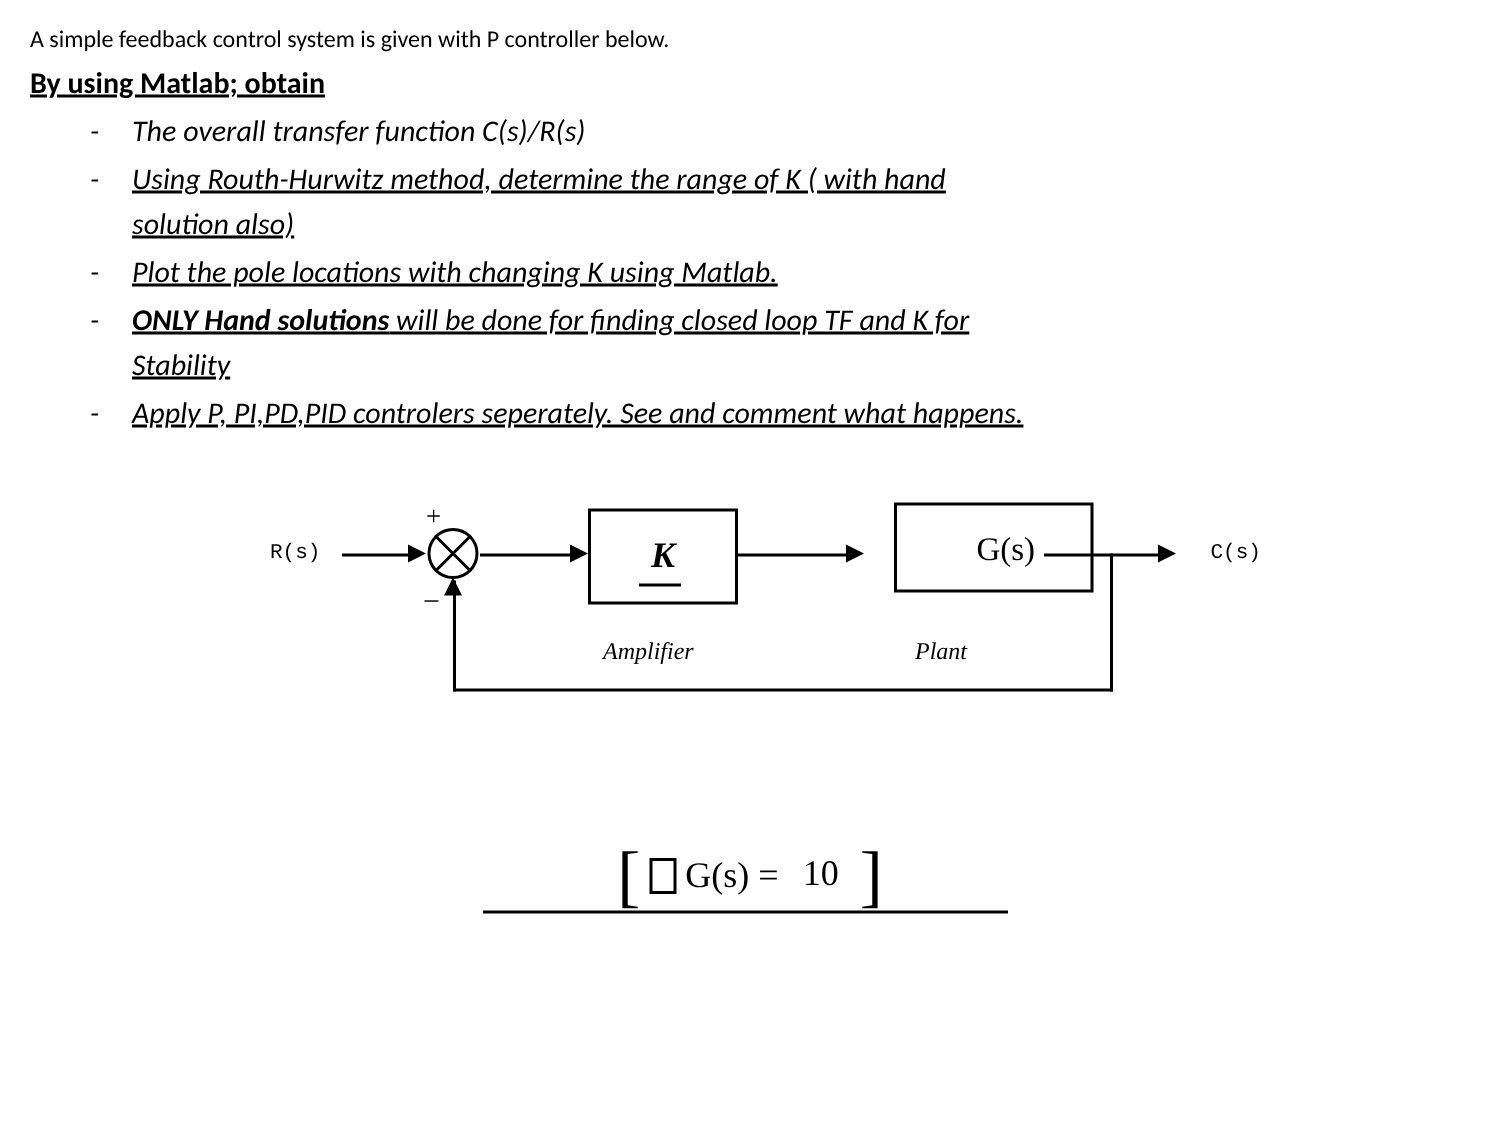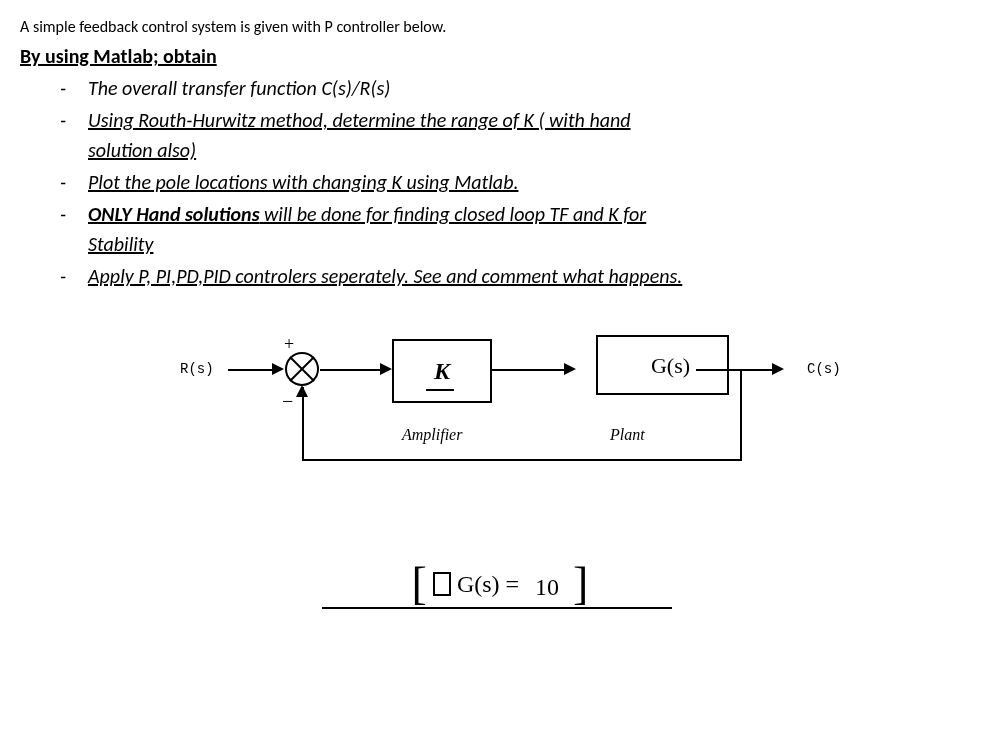--- a/index.html
+++ b/index.html
@@ -113,21 +113,21 @@
       width: 600px;
       margin: 30px auto 0 auto;
       display: flex;
       align-items: center;
       justify-content: center;
     }
     .eq {
       font-family: "Times New Roman", serif;
       font-size: 24px;
       display: inline-flex;
-      align-items: flex-end;
+      align-items: center;
       gap: 8px;
     }
     .frac {
       display: inline-flex;
       flex-direction: column;
       align-items: center;
       line-height: 1.15;
     }
     .frac .num { padding: 0 8px; }
     .frac .den {

